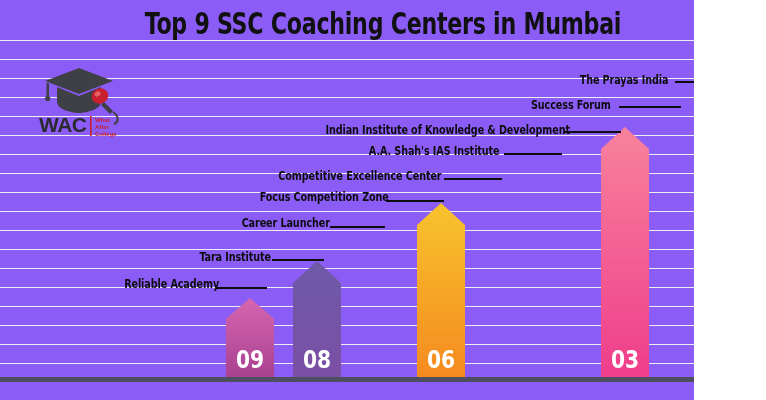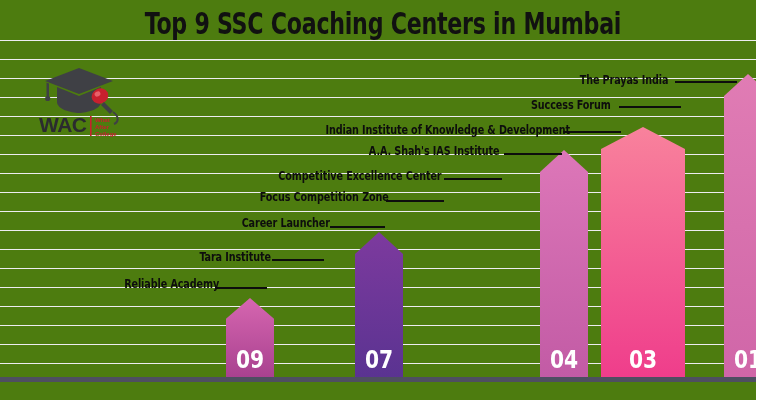--- a/index.html
+++ b/index.html
@@ -5,24 +5,24 @@
   html, body {
     margin: 0;
     padding: 0;
     background: #ffffff;
   }
   body {
     font-family: "Liberation Sans", sans-serif;
   }
   #page {
     position: relative;
-    width: 756px;
+    width: 694px;
     height: 400px;
     overflow: hidden;
-    background: #4d7c0f;
+    background: #8b5cf6;
   }
 
   
   .gridlines {
     position: absolute;
     left: 0; top: 40px;
     width: 766px; height: 340px;
     pointer-events: none;
   }
   .gridline {
@@ -183,55 +183,55 @@
               <stop offset="0%" stop-color="#d666b0"></stop>
               <stop offset="100%" stop-color="#a8418f"></stop>
             </linearGradient>
           </defs>
           <path d="M0 20.8 L24 0 L48 20.8 L48 80 L0 80 Z" fill="url(#g0)"></path>
         </svg>
         <div class="rank">09</div>
       </div>
       <div class="leader" style="left: 215px; top: 287px; width: 52px;"></div>
       <div class="label" style="left: 117px; top: 279px;">Reliable Academy</div>
+      <div class="bar" style="left: 293px; width: 48px; height: 117px;">
+        <svg class="shape" viewBox="0 0 48 117" preserveAspectRatio="none">
+          <defs>
+            <linearGradient id="g1" x1="0" y1="0" x2="0" y2="1">
+              <stop offset="0%" stop-color="#6e5aa8"></stop>
+              <stop offset="100%" stop-color="#7b4fa4"></stop>
+            </linearGradient>
+          </defs>
+          <path d="M0 22 L24 0 L48 22 L48 117 L0 117 Z" fill="url(#g1)"></path>
+        </svg>
+        <div class="rank">08</div>
+      </div>
       <div class="leader" style="left: 272px; top: 259px; width: 52px;"></div>
       <div class="label" style="left: 194px; top: 252px;">Tara Institute</div>
-      <div class="bar" style="left: 355px; width: 48px; height: 146px;">
-        <svg class="shape" viewBox="0 0 48 146" preserveAspectRatio="none">
-          <defs>
-            <linearGradient id="g2" x1="0" y1="0" x2="0" y2="1">
-              <stop offset="0%" stop-color="#7d3a9e"></stop>
-              <stop offset="100%" stop-color="#5a3391"></stop>
-            </linearGradient>
-          </defs>
-          <path d="M0 22 L24 0 L48 22 L48 146 L0 146 Z" fill="url(#g2)"></path>
-        </svg>
-        <div class="rank">07</div>
-      </div>
       <div class="leader" style="left: 330px; top: 226px; width: 55px;"></div>
       <div class="label" style="left: 235px; top: 218px;">Career Launcher</div>
+      <div class="bar" style="left: 417px; width: 48px; height: 175px;">
+        <svg class="shape" viewBox="0 0 48 175" preserveAspectRatio="none">
+          <defs>
+            <linearGradient id="g3" x1="0" y1="0" x2="0" y2="1">
+              <stop offset="0%" stop-color="#f7c32e"></stop>
+              <stop offset="100%" stop-color="#f58a1f"></stop>
+            </linearGradient>
+          </defs>
+          <path d="M0 22 L24 0 L48 22 L48 175 L0 175 Z" fill="url(#g3)"></path>
+        </svg>
+        <div class="rank">06</div>
+      </div>
       <div class="leader" style="left: 386px; top: 200px; width: 58px;"></div>
       <div class="label" style="left: 250px; top: 192px;">Focus Competition Zone</div>
       <div class="leader" style="left: 444px; top: 178px; width: 58px;"></div>
       <div class="label" style="left: 266px; top: 171px;">Competitive Excellence Center</div>
-      <div class="bar" style="left: 540px; width: 48px; height: 228px;">
-        <svg class="shape" viewBox="0 0 48 228" preserveAspectRatio="none">
-          <defs>
-            <linearGradient id="g5" x1="0" y1="0" x2="0" y2="1">
-              <stop offset="0%" stop-color="#dd77b8"></stop>
-              <stop offset="100%" stop-color="#c25ba5"></stop>
-            </linearGradient>
-          </defs>
-          <path d="M0 22 L24 0 L48 22 L48 228 L0 228 Z" fill="url(#g5)"></path>
-        </svg>
-        <div class="rank">04</div>
-      </div>
       <div class="leader" style="left: 504px; top: 153px; width: 58px;"></div>
       <div class="label" style="left: 359px; top: 146px;">A.A. Shah's IAS Institute</div>
-      <div class="bar" style="left: 601px; width: 48px; height: 251px; padding-left: 36px;">
+      <div class="bar" style="left: 601px; width: 48px; height: 251px;">
         <svg class="shape" viewBox="0 0 48 251" preserveAspectRatio="none">
           <defs>
             <linearGradient id="g6" x1="0" y1="0" x2="0" y2="1">
               <stop offset="0%" stop-color="#f8829c"></stop>
               <stop offset="100%" stop-color="#ef3d8b"></stop>
             </linearGradient>
           </defs>
           <path d="M0 22 L24 0 L48 22 L48 251 L0 251 Z" fill="url(#g6)"></path>
         </svg>
         <div class="rank">03</div>

